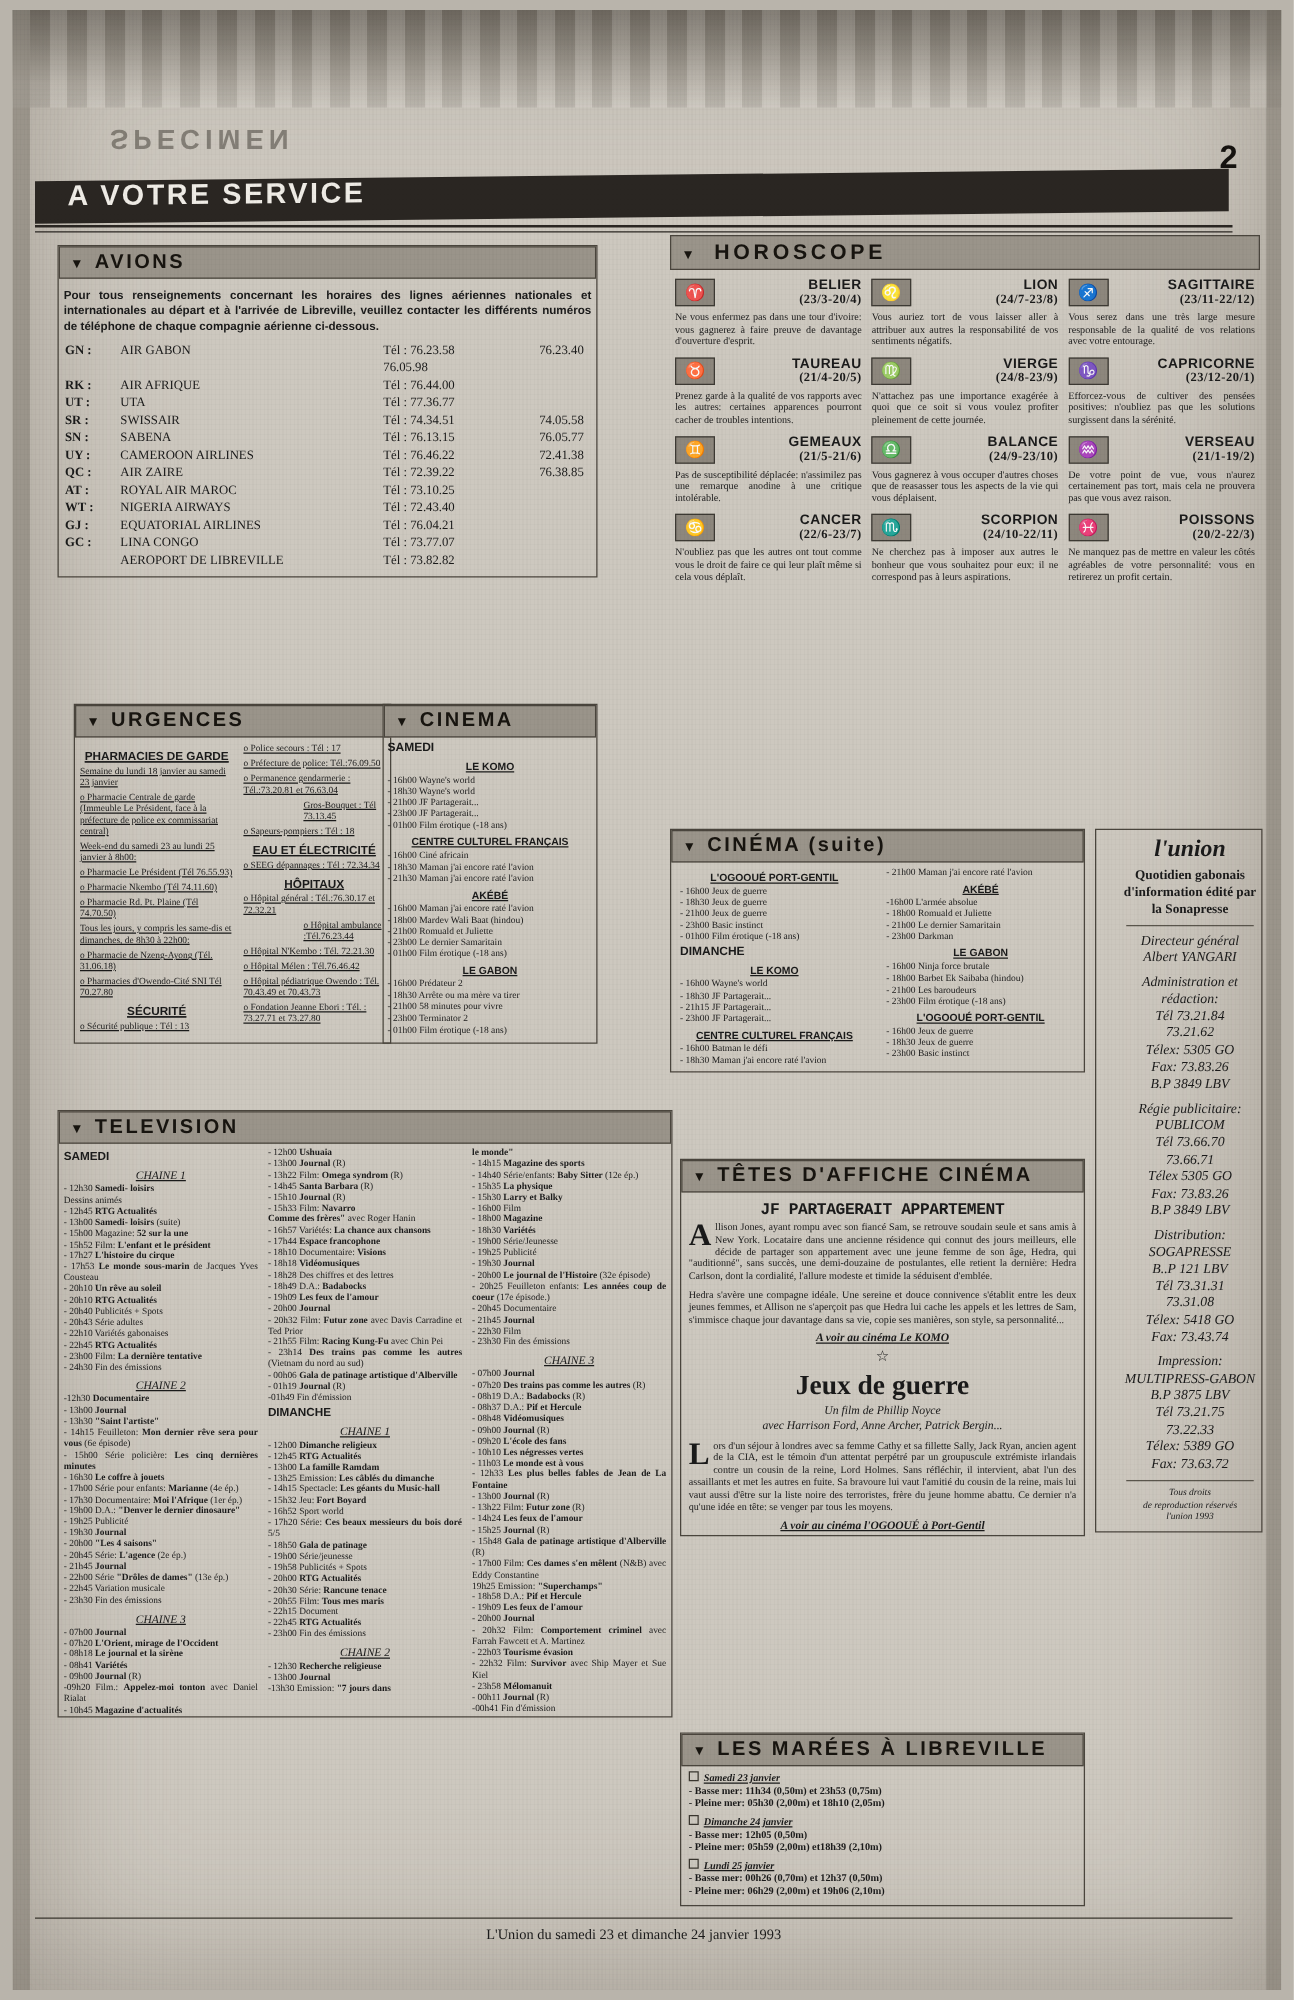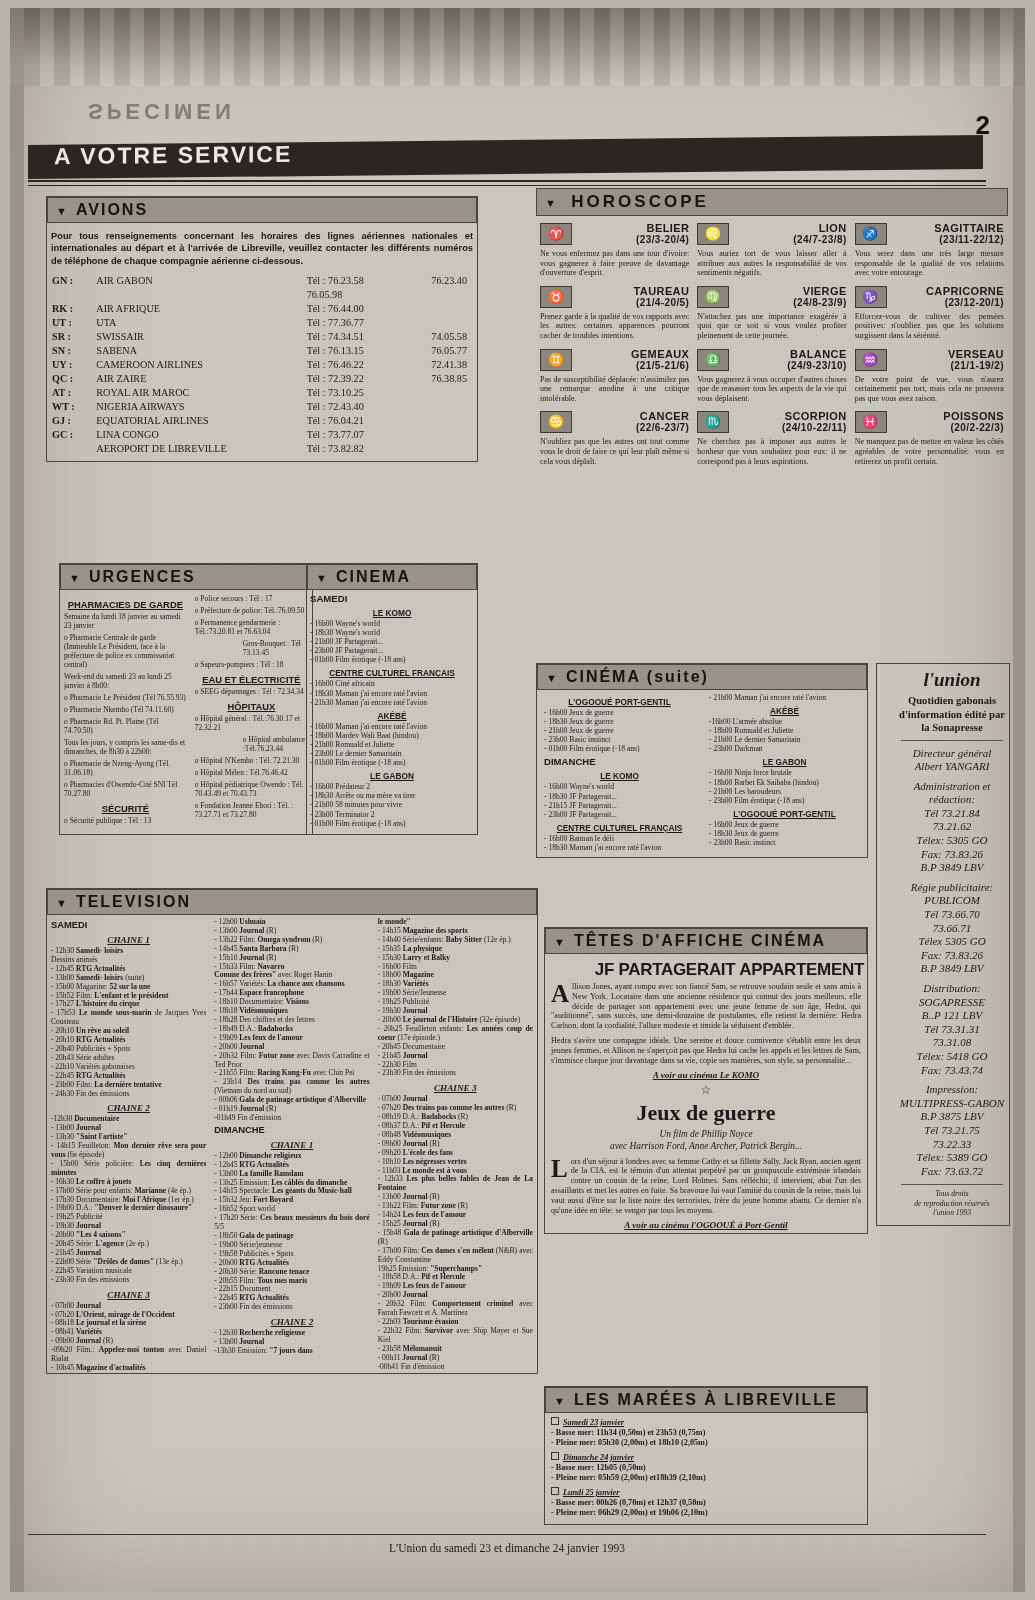--- a/index.html
+++ b/index.html
@@ -67,21 +67,21 @@
 
   
   #horo{left:508px;top:100px;width:472px;}
   .zgrid{display:flex;flex-wrap:wrap;margin-top:6px;}
   .zcell{width:33.33%;box-sizing:border-box;padding:0 4px 7px 4px;}
   .zhead{display:flex;align-items:center;gap:4px;}
   .zicon{width:30px;height:20px;background:#8d877d;border:1px solid #3d3a34;
     display:flex;align-items:center;justify-content:center;font-size:13px;color:#1b1815;flex:none;}
   .zname{flex:1;text-align:right;font-family:"Liberation Sans",sans-serif;font-weight:bold;
     font-size:11px;letter-spacing:.4px;line-height:12px;}
-  .zdate{text-align:right;font-family:Liberation Sans, sans-serif;font-weight:bold;font-size:10px;}
+  .zdate{text-align:right;font-family:Liberation Serif, serif;font-weight:bold;font-size:10px;}
   .ztxt{font-size:8.1px;line-height:9.6px;text-align:justify;margin-top:3px;}
 
   
   #urgences{left:31px;top:475px;width:252px;}
   #cinema{left:278px;top:475px;width:170px;}
   .ucol{padding:4px 4px 0 4px;}
   .uh{font-family:"Liberation Sans",sans-serif;font-weight:bold;font-size:9.4px;
     text-decoration:underline;text-align:center;margin:5px 0 2px;}
   .ut{font-size:7.5px;line-height:9px;}
   .cinday{font-family:"Liberation Sans",sans-serif;font-weight:bold;font-size:9.6px;margin:3px 0 1px 3px;}
@@ -101,29 +101,29 @@
   .ub .t2{font-size:10.6px;font-weight:bold;line-height:13.5px;margin:3px 2px 5px;}
   .ubdiv{border-top:1px solid #5a554c;margin:4px 6px;}
   .ubsec{font-size:11px;font-style:italic;line-height:13.6px;margin:6px 2px;}
   .ubsec .hd{font-style:italic;}
 
   
   #tv{left:18px;top:800px;width:490px;}
   .tvcols{display:flex;}
   .tvcol{width:33.33%;box-sizing:border-box;padding:3px 4px 0 4px;}
   .tvday{font-family:"Liberation Sans",sans-serif;font-weight:bold;font-size:9.4px;margin:1px 0 2px;}
-  .tvchan{font-family:"Liberation Serif",serif;font-weight:bold;font-style:italic;font-size:9.2px;
+  .tvchan{font-family:"Liberation Serif",serif;font-weight:normal;font-style:italic;font-size:9.2px;
     text-align:center;text-decoration:underline;margin:5px 0 2px;}
   .tvl{font-size:7.5px;line-height:8.9px;text-align:justify;}
   .tvl b{font-weight:bold;}
 
   
   #tetes{left:516px;top:839px;width:322px;}
-  .ta-title{font-family:Liberation Sans, sans-serif;font-weight:bold;font-size:17px;
-    text-align:right;margin:6px 3px 2px;letter-spacing:-.3px;}
+  .ta-title{font-family:Liberation Mono, monospace;font-weight:bold;font-size:13px;
+    text-align:center;margin:6px 3px 2px;letter-spacing:-.3px;}
   .ta-sub{font-size:9.4px;font-style:italic;text-align:center;line-height:11.6px;margin-bottom:4px;}
   .ta-body{font-size:8.1px;line-height:9.8px;text-align:justify;padding:0 6px;}
   .ta-body .drop{float:left;font-size:25px;line-height:20px;font-weight:bold;padding:2px 3px 0 0;}
   .ta-foot{font-size:9.2px;font-style:italic;font-weight:bold;text-align:center;
     text-decoration:underline;margin:5px 0 3px;}
   .ta-star{text-align:center;font-size:12px;}
   .ta-title2{font-family:"Liberation Serif",serif;font-weight:bold;font-size:22px;
     text-align:center;margin:2px 0 3px;}
 
   
@@ -335,21 +335,21 @@
             </div>
             <div class="ztxt">Ne manquez pas de mettre en valeur les côtés agréables de votre personnalité: vous en retirerez un profit certain.</div>
           </div>
         </div>
     </div>
 
     <div class="sec box" id="urgences">
       <div class="sechead">
         <span class="tri">▼</span><span>URGENCES</span>
       </div>
-      <div style="display:flex;">
+      <div style="display:flex;text-decoration:underline;">
         <div class="ucol" style="width:52%;">
           <div class="uh">PHARMACIES DE GARDE</div>
           <div class="ut" id="urg-left">
               <div style="margin-bottom: 3px;">Semaine du lundi 18 janvier au samedi 23 janvier</div>
               <div style="margin-bottom: 3px;">o Pharmacie Centrale de garde (Immeuble Le Président, face à la préfecture de police ex commissariat central)</div>
               <div style="margin-bottom: 3px;">Week-end du samedi 23 au lundi 25 janvier à 8h00:</div>
               <div style="margin-bottom: 3px;">o Pharmacie Le Président (Tél 76.55.93)</div>
               <div style="margin-bottom: 3px;">o Pharmacie Nkembo (Tél 74.11.60)</div>
               <div style="margin-bottom: 3px;">o Pharmacie Rd. Pt. Plaine (Tél 74.70.50)</div>
               <div style="margin-bottom: 3px;">Tous les jours, y compris les same-dis et dimanches, de 8h30 à 22h00:</div>

